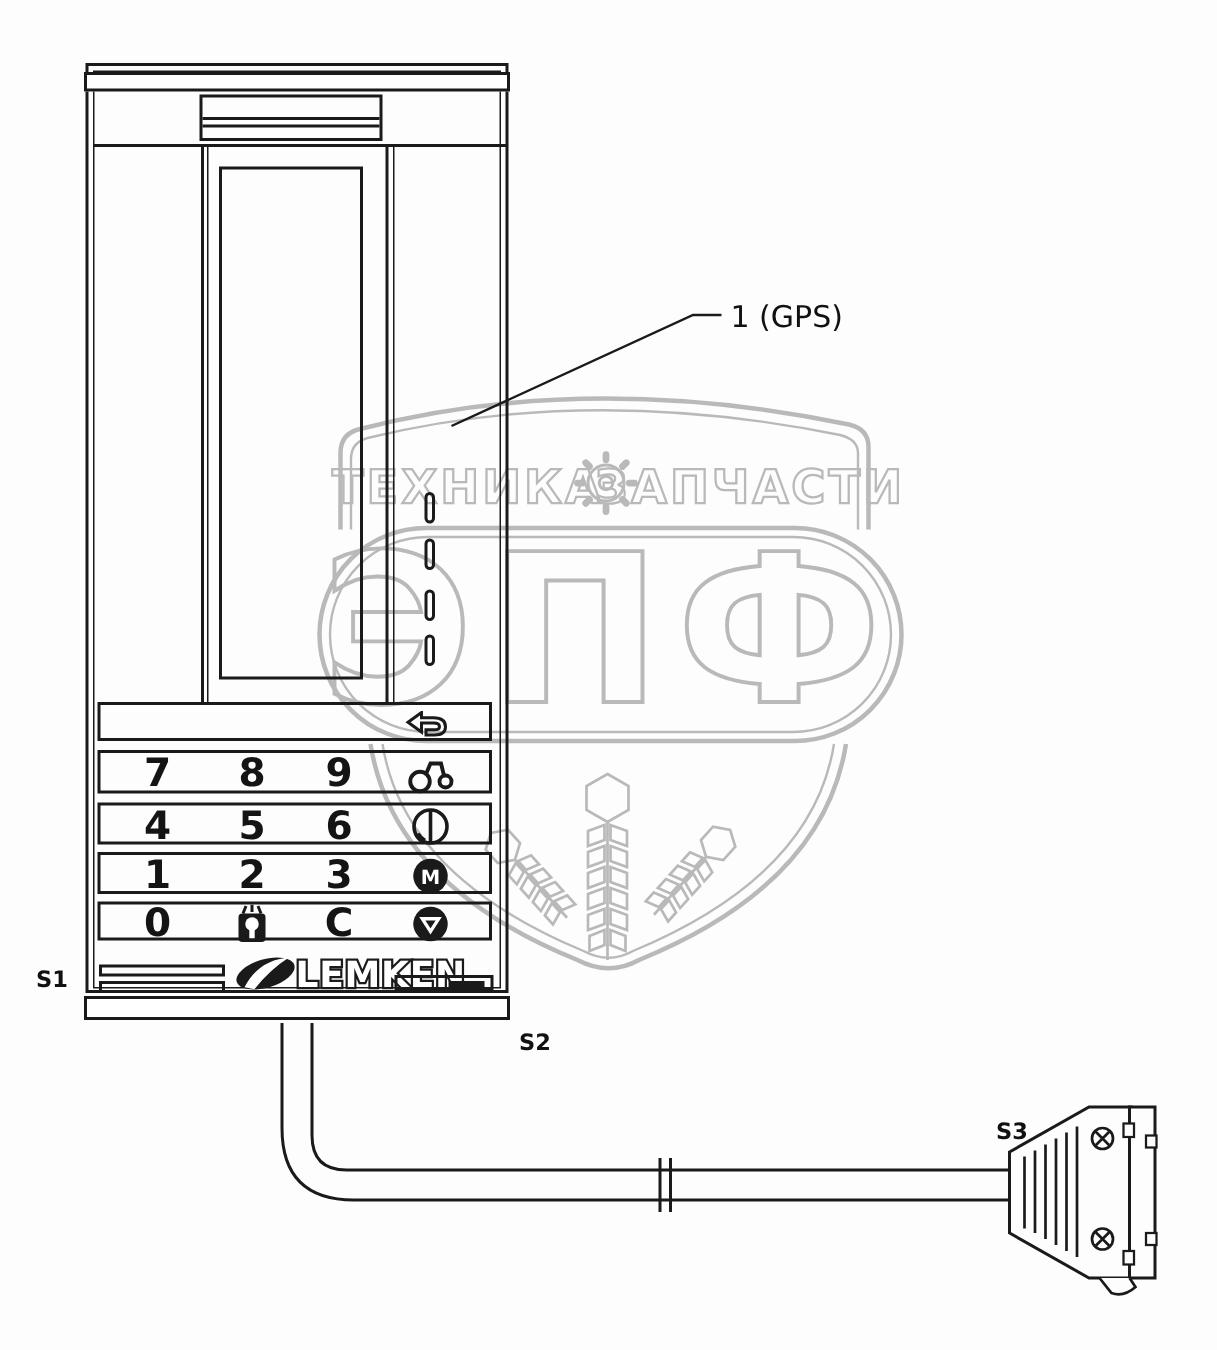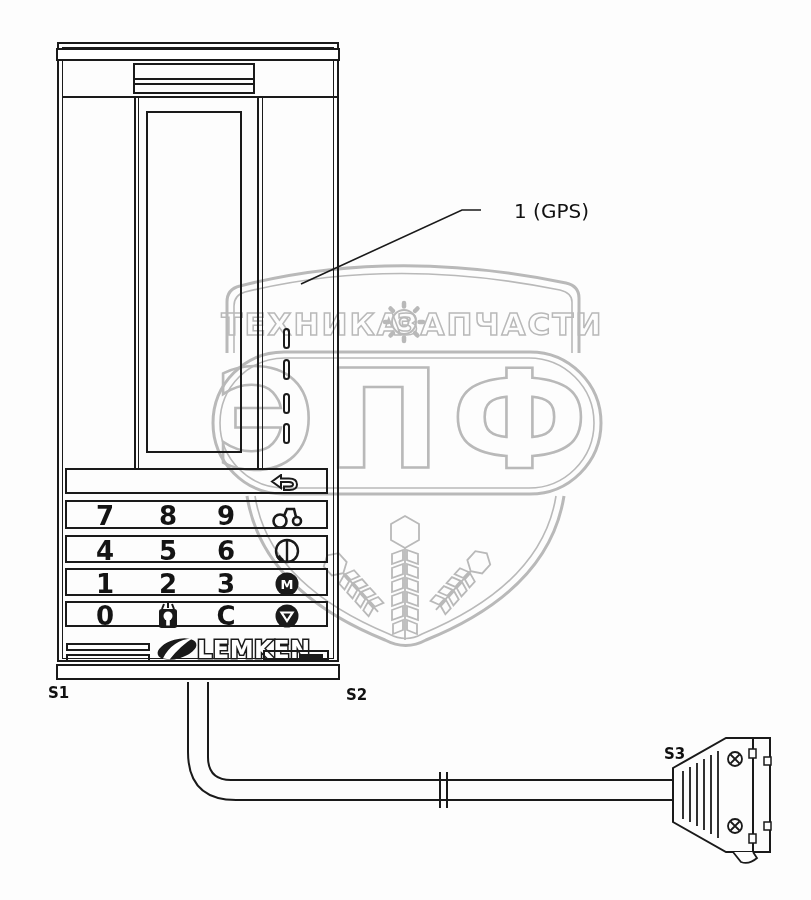--- a/index.html
+++ b/index.html
@@ -5,21 +5,21 @@
   html,body{margin:0;padding:0;background:#fdfdfd;}
   #canvas{position:relative;width:811px;height:900px;background:#fdfdfd;overflow:hidden;
           font-family:"DejaVu Sans",sans-serif;}
   .abs{position:absolute;}
   .ln{position:absolute;background:#1a1a1a;}
   .box{position:absolute;border:2px solid #1a1a1a;background:transparent;box-sizing:border-box;}
   .thinbox{position:absolute;border:1px solid #1a1a1a;background:transparent;box-sizing:border-box;}
   .whitebox{background:#fff;}
   .key{position:absolute;width:36px;text-align:center;font-weight:bold;font-size:26px;color:#141414;}
   .slabel{position:absolute;font-weight:bold;font-size:15px;color:#111;}
-  .callout-text{position:absolute;font-size:20px;color:#111;margin-left:27px;}
+  .callout-text{position:absolute;font-size:20px;color:#111;}
   .wm{position:absolute;left:0;top:0;z-index:1;pointer-events:none;}
   .dev{z-index:2;}
   .badge-text{position:absolute;font-weight:bold;font-size:9px;letter-spacing:1px;color:#111;}
   svg{display:block;}
 </style>
 </head>
 <body>
 
 <div id="canvas">
 
@@ -225,17 +225,17 @@
       </g>
       <g fill="#fdfdfd" stroke-width="1.8">
         <circle cx="735" cy="826" r="7"></circle>
         <path d="M730.5,821.5 L739.5,830.5 M739.5,821.5 L730.5,830.5"></path>
       </g>
       <path d="M733,852 L741,862 Q749,865 757,858 L753,852" fill="#fdfdfd" stroke-width="1.8"></path>
     </g>
   </svg>
 
   <span class="callout-text dev" style="left:487px;top:199px;">1 (GPS)</span>
-  <span class="slabel dev" style="left:24px;top:684px;margin-left:24px;">S1</span>
+  <span class="slabel dev" style="left:24px;top:644px;">S1</span>
   <span class="slabel dev" style="left:346px;top:686px;">S2</span>
   <span class="slabel dev" style="left:664px;top:745px;">S3</span>
 
 </div>
 
 </body></html>

